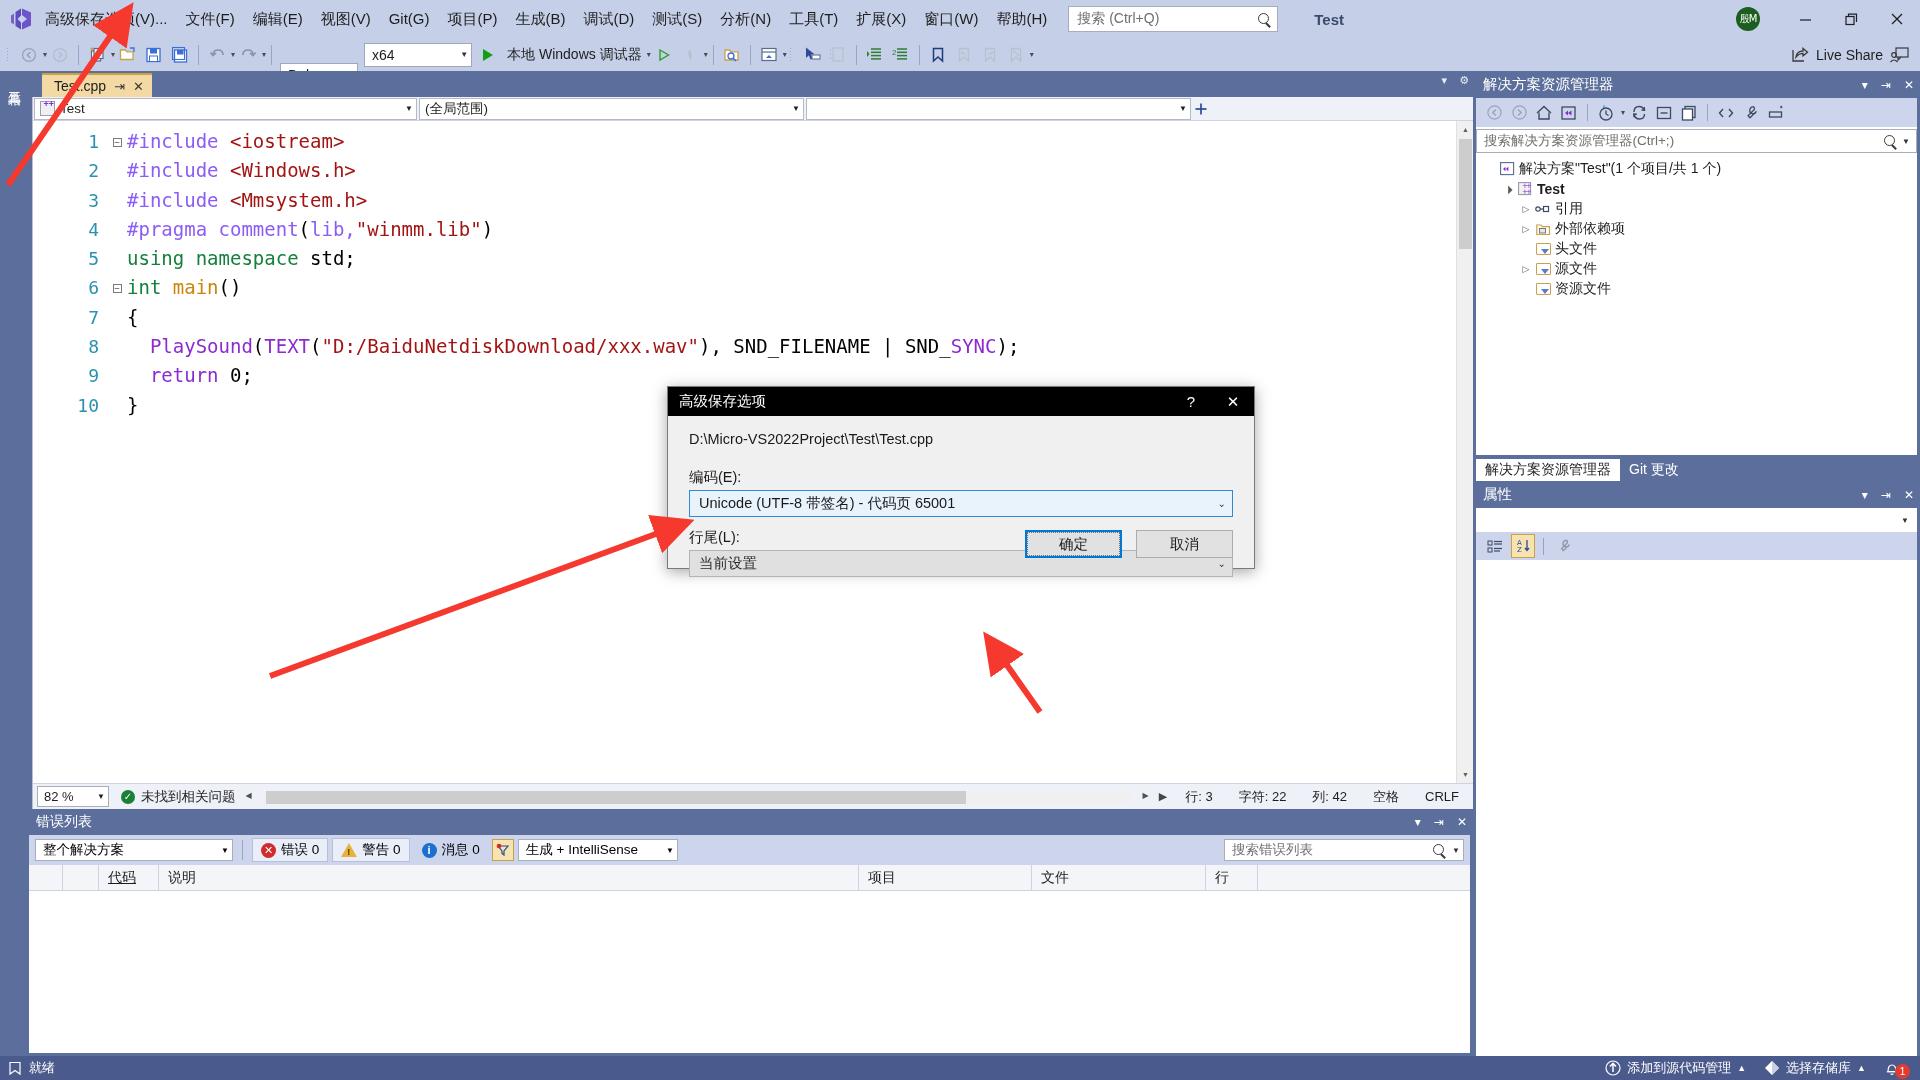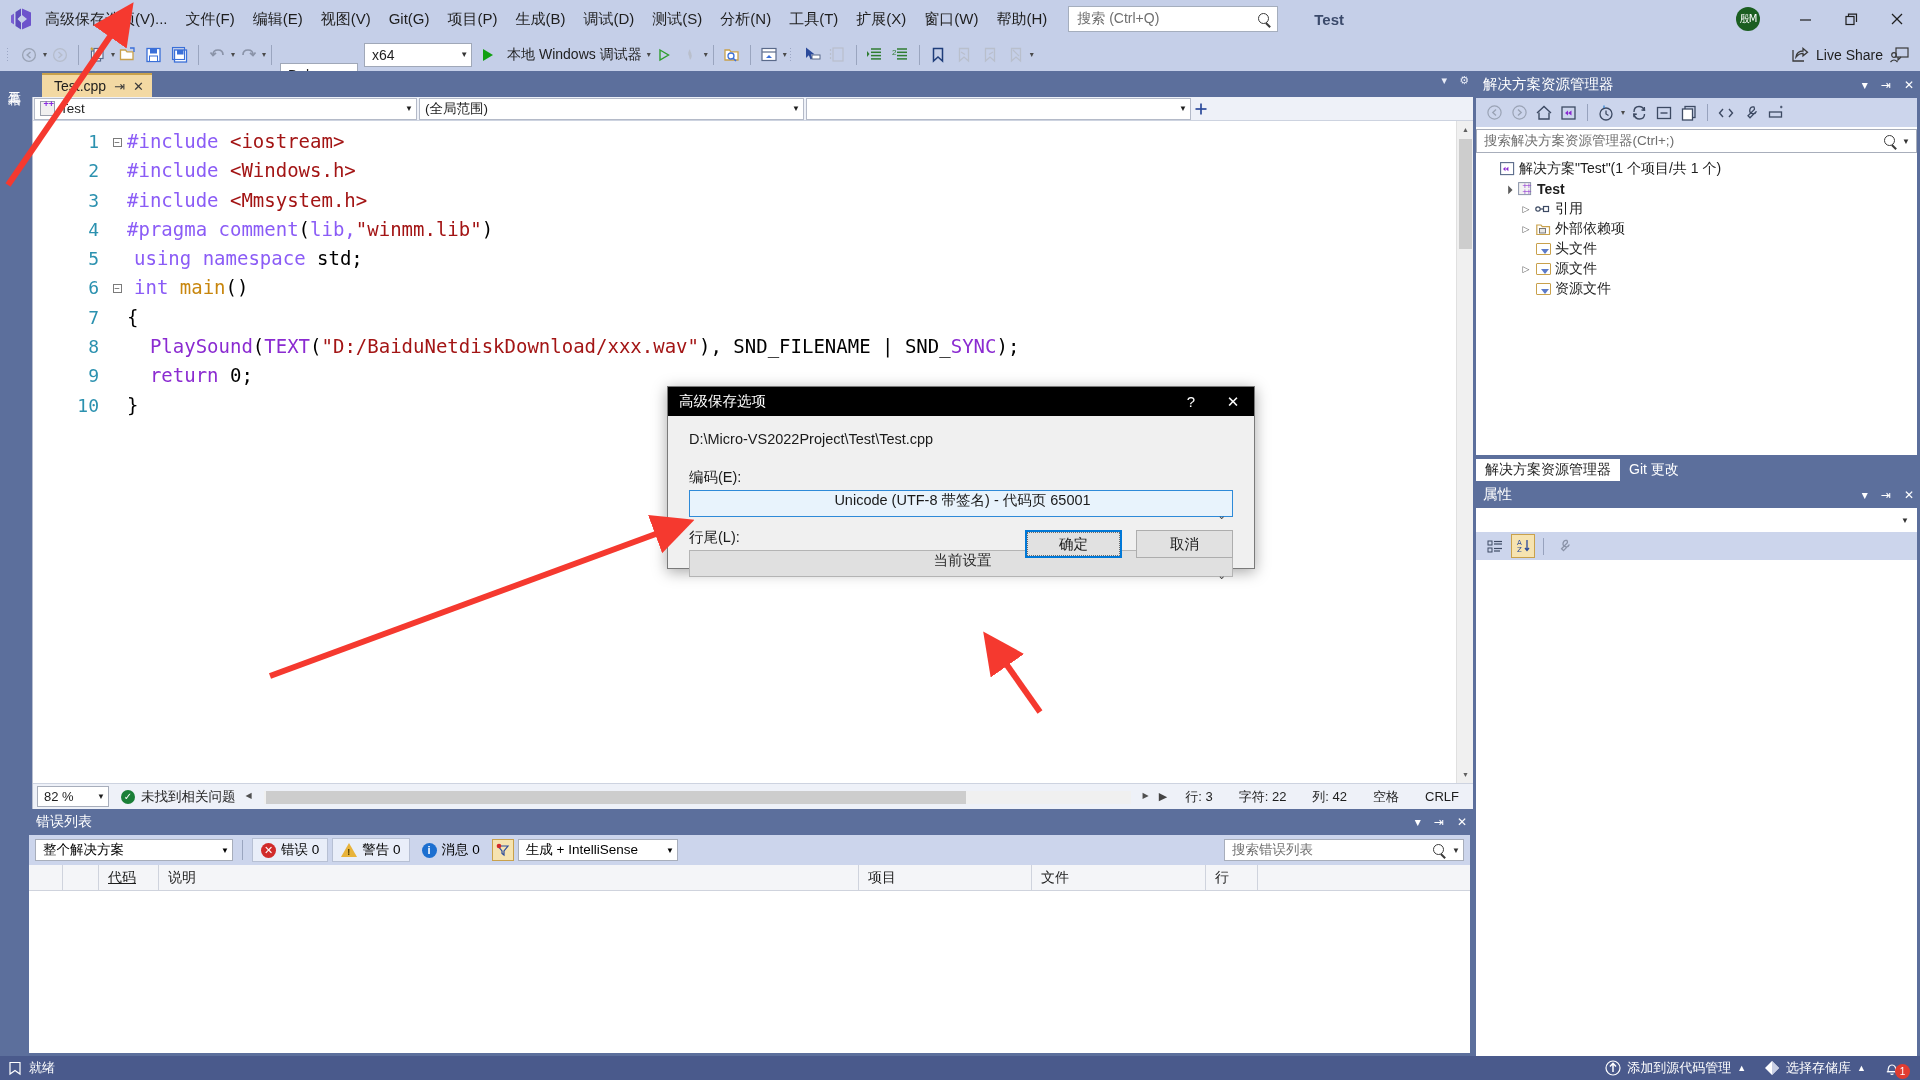--- a/index.html
+++ b/index.html
@@ -171,21 +171,21 @@
     position: absolute; left: 50%; top: 0; bottom: 0; width: 1px;
     background: #c8c8c8;
   }
   .fold-line.dashed {
     background: none;
     border-left: 1px dashed #c8c8c8;
   }
   .ctext { padding-left: 2px; }
   .k-gray { color: #8b5cf6; }
   .k-red { color: #a31515; }
-  .k-blue { color: #8b5cf6; margin-left: 7px; }
+  .k-blue { color: #15803d; }
   .k-black { color: #000000; }
   .k-orange { color: #c8860d; }
   .k-violet { color: #8b2bd1; }
   .k-str { color: #a31515; }
 
   .scrollbar-v {
     position: absolute; right: 0; top: 24px; bottom: 26px; width: 17px;
     background: #f0f0f0; border-left: 1px solid #e0e0e0;
   }
   .sb-up, .sb-dn {
@@ -360,21 +360,21 @@
   .dlg-title .tb {
     width: 42px; height: 29px; display: flex; align-items: center;
     justify-content: center; color: #fff; font-size: 15px;
   }
   .dlg-body { padding: 15px 21px 0 21px; position: relative; height: 154px; }
   .dlg-path { font-size: 14.5px; color: #1a1a1a; margin-bottom: 21px; }
   .dlg-label { font-size: 14.5px; color: #1a1a1a; margin-bottom: 3px; }
   .dlg-select {
     height: 27px; border: 1px solid #2e8ad8; background: #e8f3fc;
     display: flex; align-items: center; padding: 0 6px 0 9px;
-    font-size: 14.5px; color: #1a1a1a; margin-bottom: 11px; flex-direction: column;
+    font-size: 14.5px; color: #1a1a1a; margin-bottom: 11px;
   }
   .dlg-select.disabled { border: 1px solid #b4b4b4; background: #e0e0e0; color: #2b2b2b; }
   .dlg-select .arr { margin-left: auto; font-size: 10px; color: #3a3a3a; }
   .dlg-buttons { position: absolute; right: 21px; bottom: 12px; display: flex; gap: 14px; }
   .dlg-btn {
     width: 97px; height: 28px; background: #e1e1e1; border: 1px solid #adadad;
     font-size: 14.5px; color: #1a1a1a; display: flex; align-items: center;
     justify-content: center;
   }
   .dlg-btn.default { border: 2px solid #0078d7; box-shadow: inset 0 0 0 1px #e1e1e1; }

